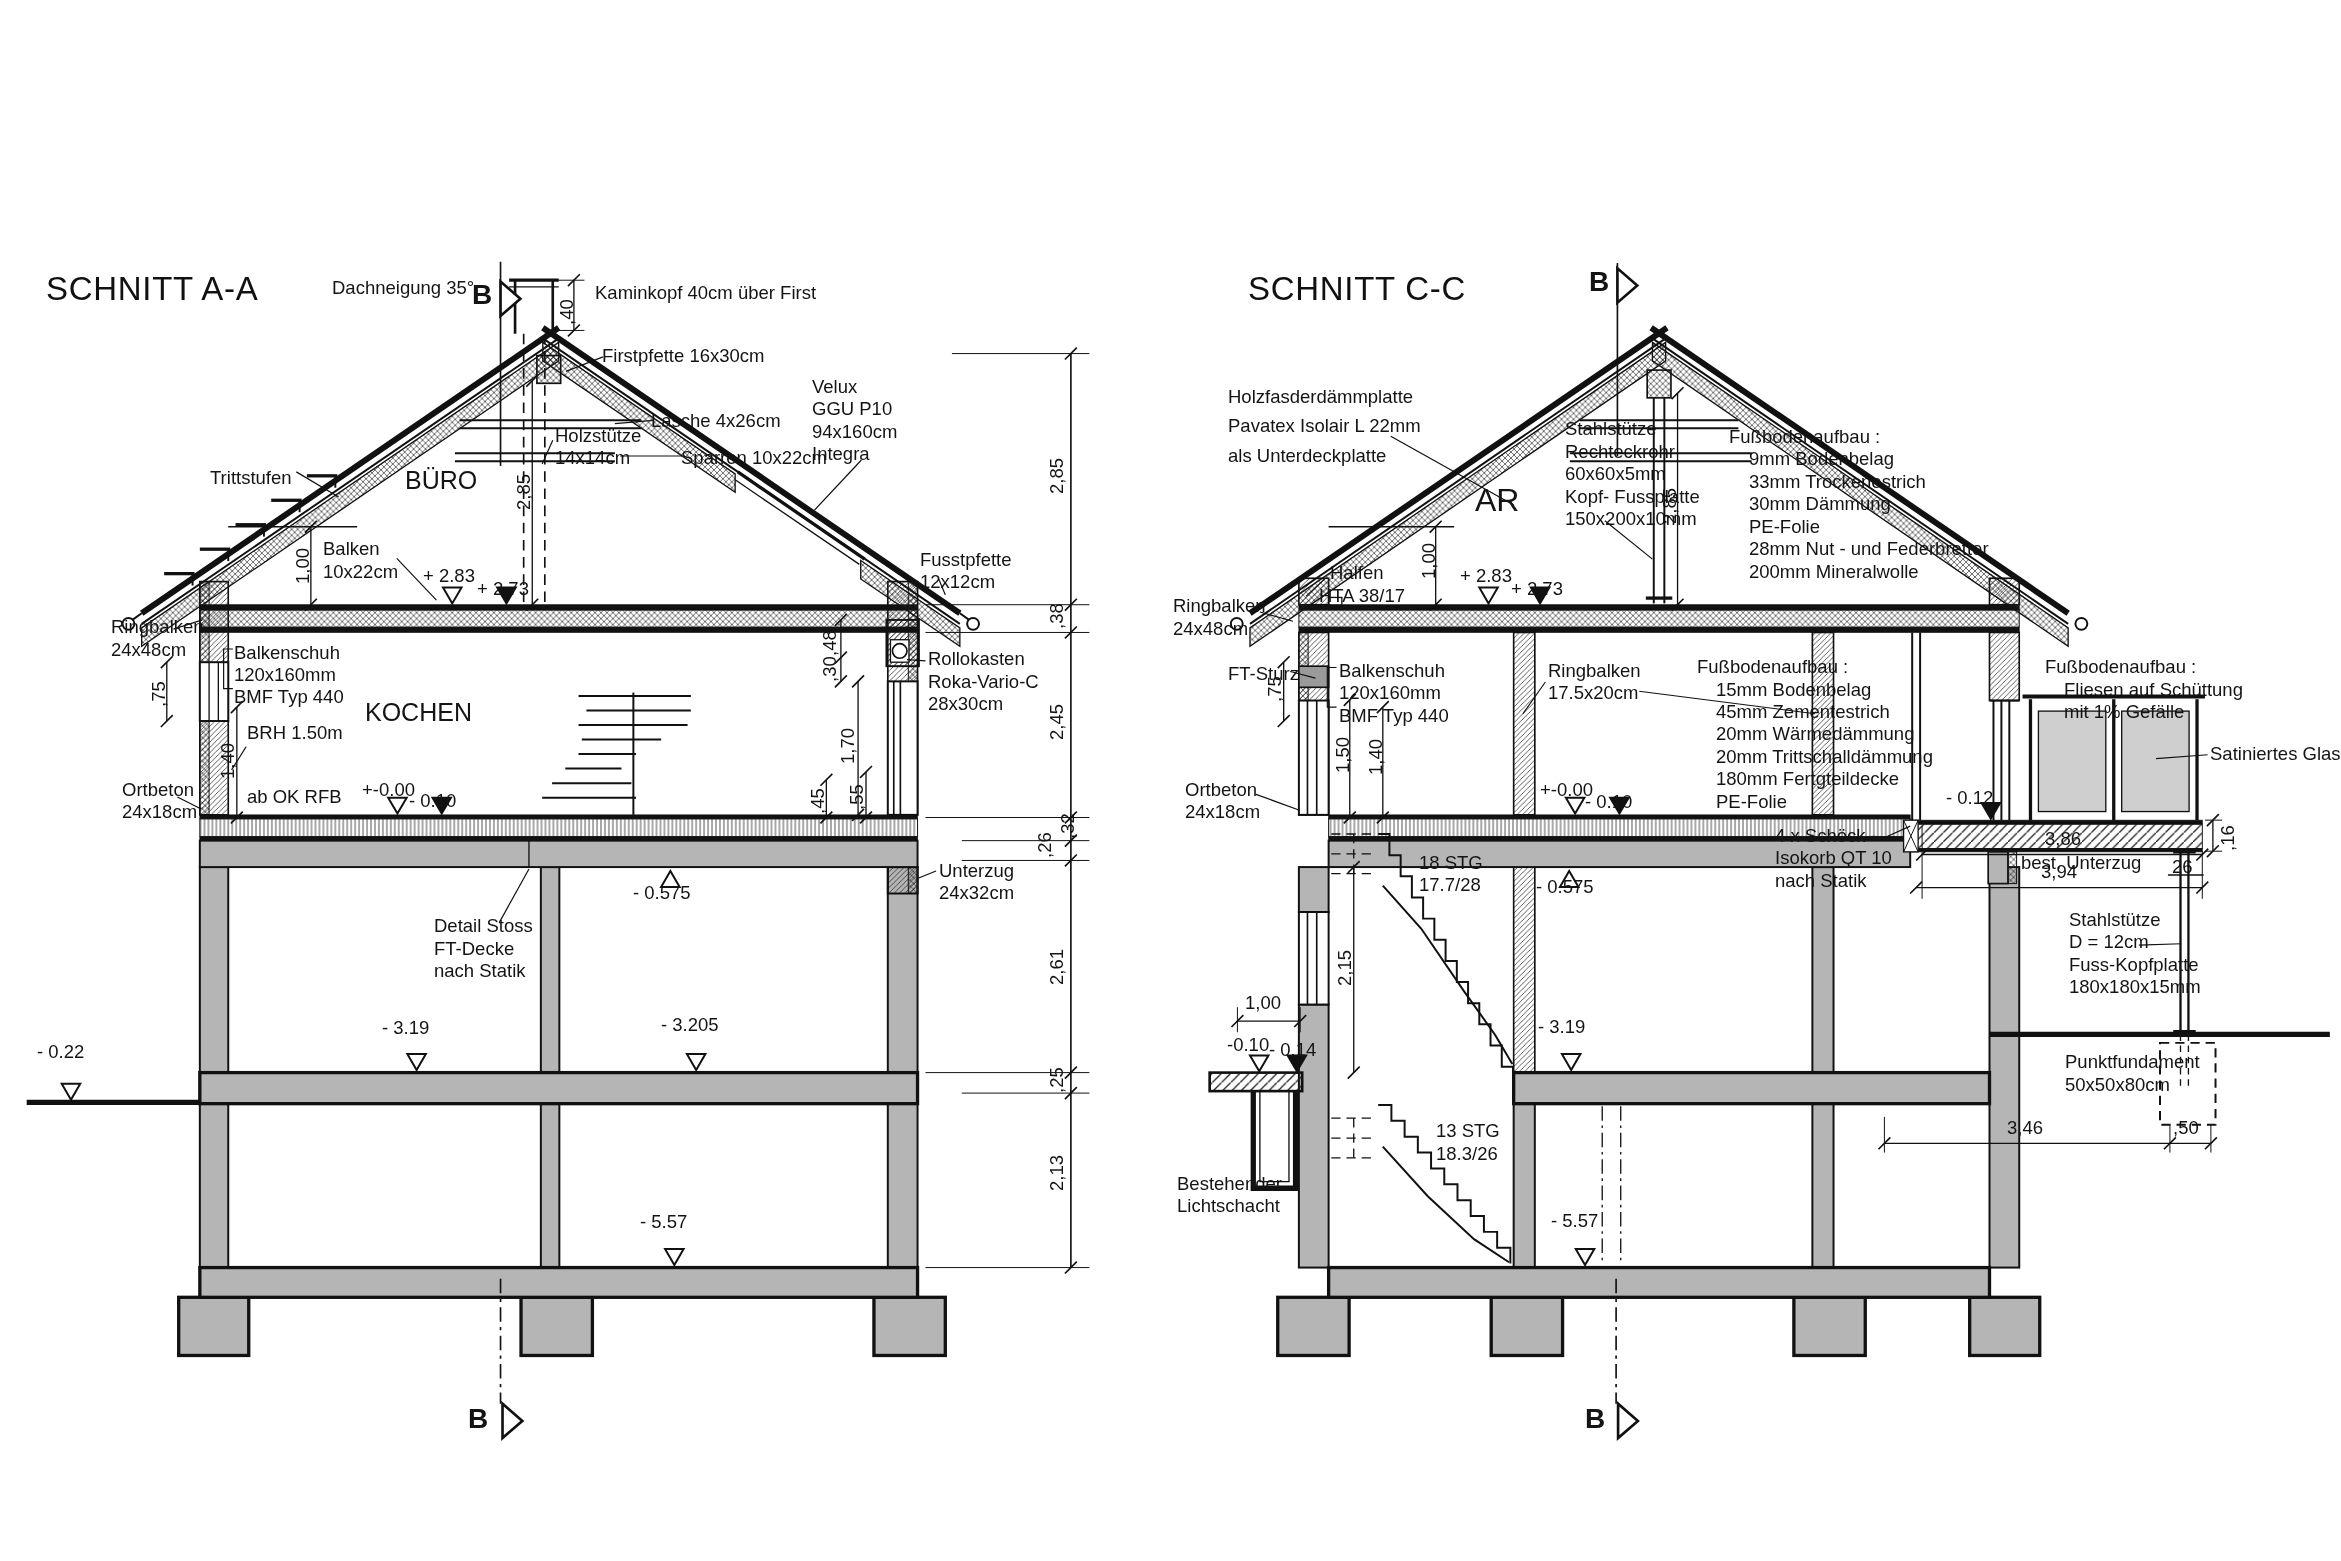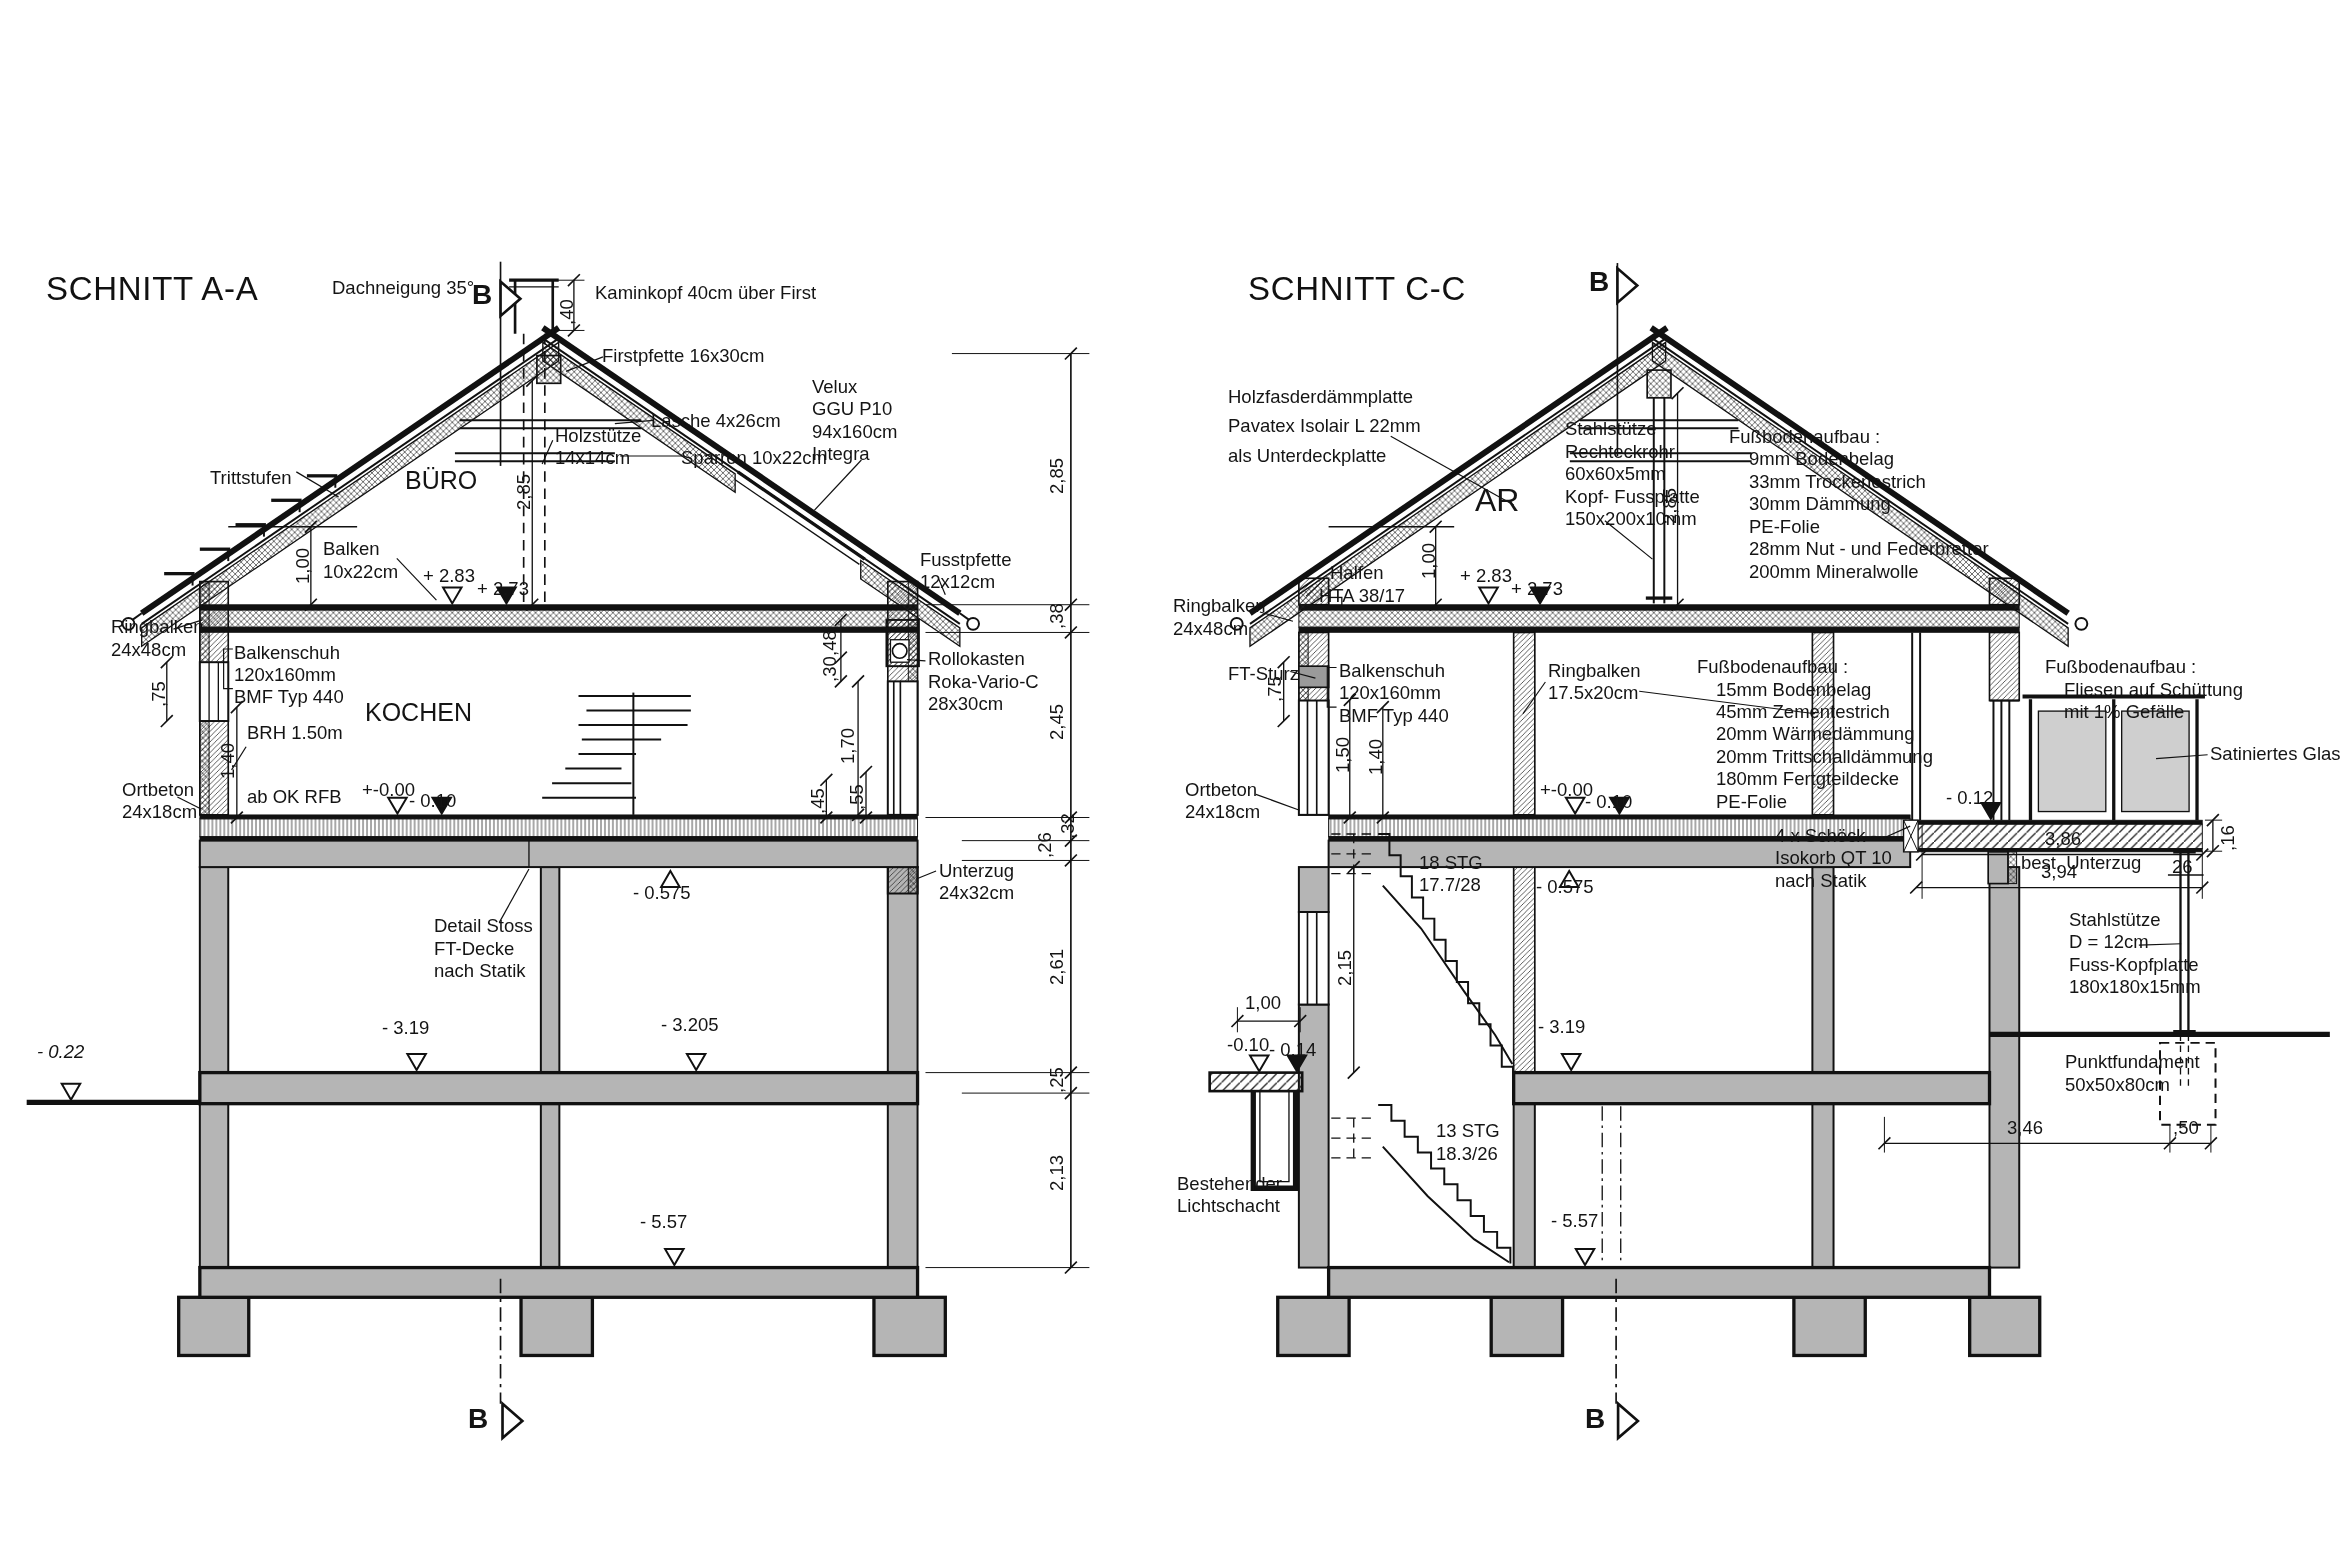--- a/index.html
+++ b/index.html
@@ -485,21 +485,21 @@
       <div class="lbl" style="left: 122px; top: 802px;">24x18cm</div>
       <div class="lbl" style="left: 939px; top: 861px;">Unterzug</div>
       <div class="lbl" style="left: 939px; top: 883px;">24x32cm</div>
       <div class="lbl" style="left: 434px; top: 916px;">Detail Stoss</div>
       <div class="lbl" style="left: 434px; top: 939px;">FT-Decke</div>
       <div class="lbl" style="left: 434px; top: 961px;">nach Statik</div>
       <div class="lbl" style="left: 633px; top: 883px;">- 0.575</div>
       <div class="lbl" style="left: 382px; top: 1018px;">- 3.19</div>
       <div class="lbl" style="left: 661px; top: 1015px;">- 3.205</div>
       <div class="lbl" style="left: 640px; top: 1212px;">- 5.57</div>
-      <div class="lbl" style="left: 37px; top: 1042px; font-style: italic;">- 0.22</div>
+      <div class="lbl" style="left: 37px; top: 1042px;">- 0.22</div>
       <div class="lbl b" style="left: 468px; top: 1404px; font-size: 28px;">B</div>
       <div class="lbl rot" style="left: 1047px; top: 494px;">2,85</div>
       <div class="lbl rot" style="left: 1047px; top: 629px;">,38</div>
       <div class="lbl rot" style="left: 1047px; top: 740px;">2,45</div>
       <div class="lbl rot" style="left: 1058px; top: 839px;">,32</div>
       <div class="lbl rot" style="left: 1035px; top: 858px;">,26</div>
       <div class="lbl rot" style="left: 1047px; top: 985px;">2,61</div>
       <div class="lbl rot" style="left: 1047px; top: 1093px;">,25</div>
       <div class="lbl rot" style="left: 1047px; top: 1191px;">2,13</div>
       <div class="lbl b" style="left: 1589px; top: 267px; font-size: 28px;">B</div>

